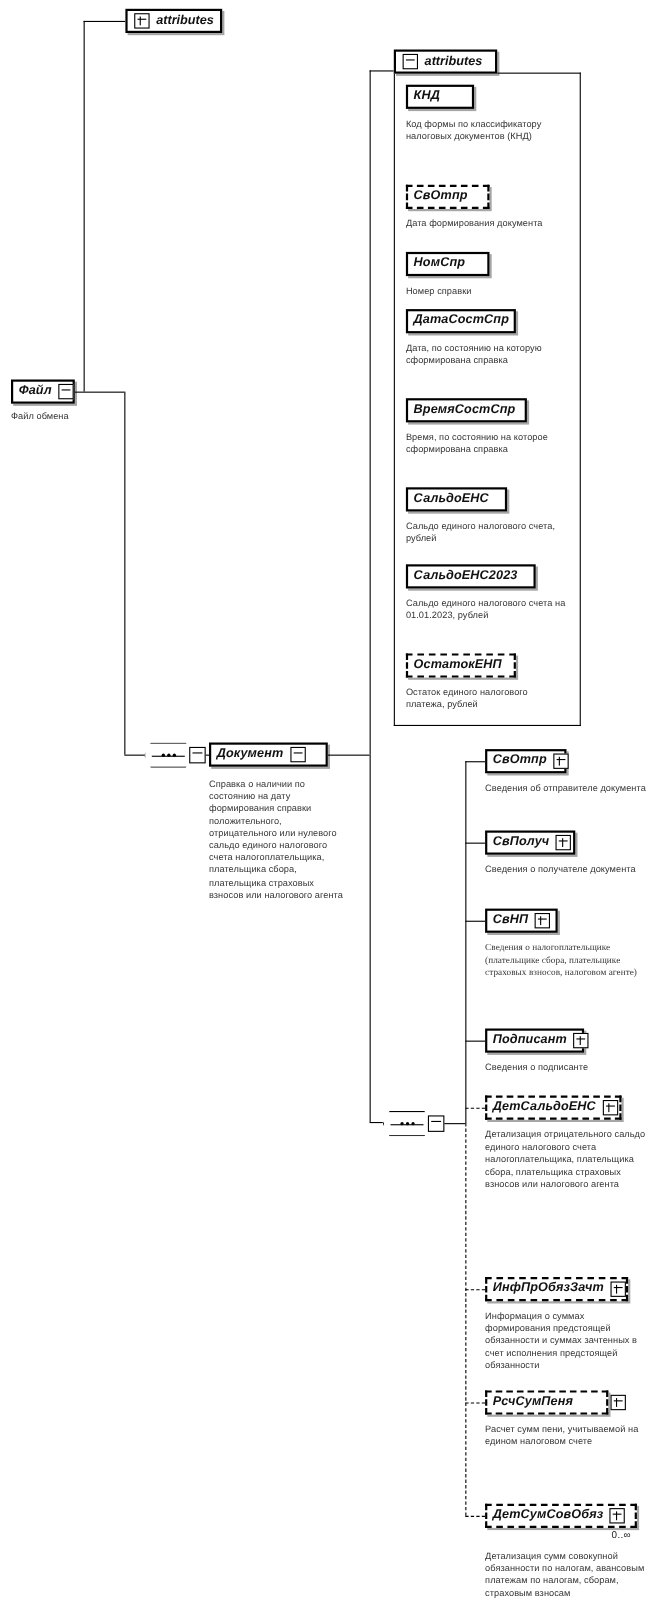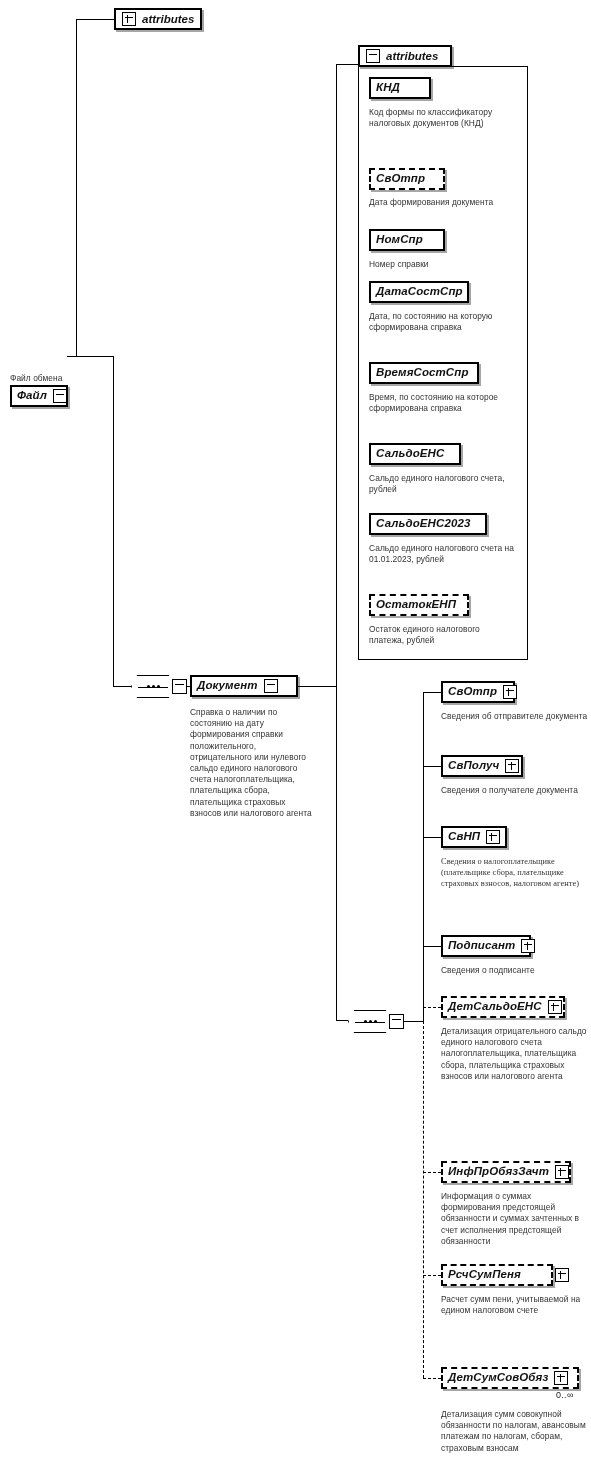--- a/index.html
+++ b/index.html
@@ -123,21 +123,21 @@
   <div class="v" style="left:76px;top:19px;height:337px;"></div>
   <div class="h" style="left:67px;top:356px;width:46px;"></div>
   <div class="v" style="left:113px;top:356px;height:330px;"></div>
   <div class="h" style="left:113px;top:686px;width:18px;"></div>
 
   <div class="attrtab" style="left:114px;top:8px;width:88px;">
     <span class="exp plus"></span>
     <span>attributes</span>
   </div>
 
-  <div class="node" style="left:10px;top:345px;width:58px;margin-top:40px;">
+  <div class="node" style="left:10px;top:345px;width:58px;">
     <span class="lbl">Файл</span>
     <span class="exp"></span>
   </div>
   <div class="doc" style="left:10px;top:373px;width:120px;">Файл обмена</div>
 
   <div class="seq" style="left:131px;top:675px;">
     <span class="bar"></span>
     <span class="dots">
         <i></i>
         <i></i>

